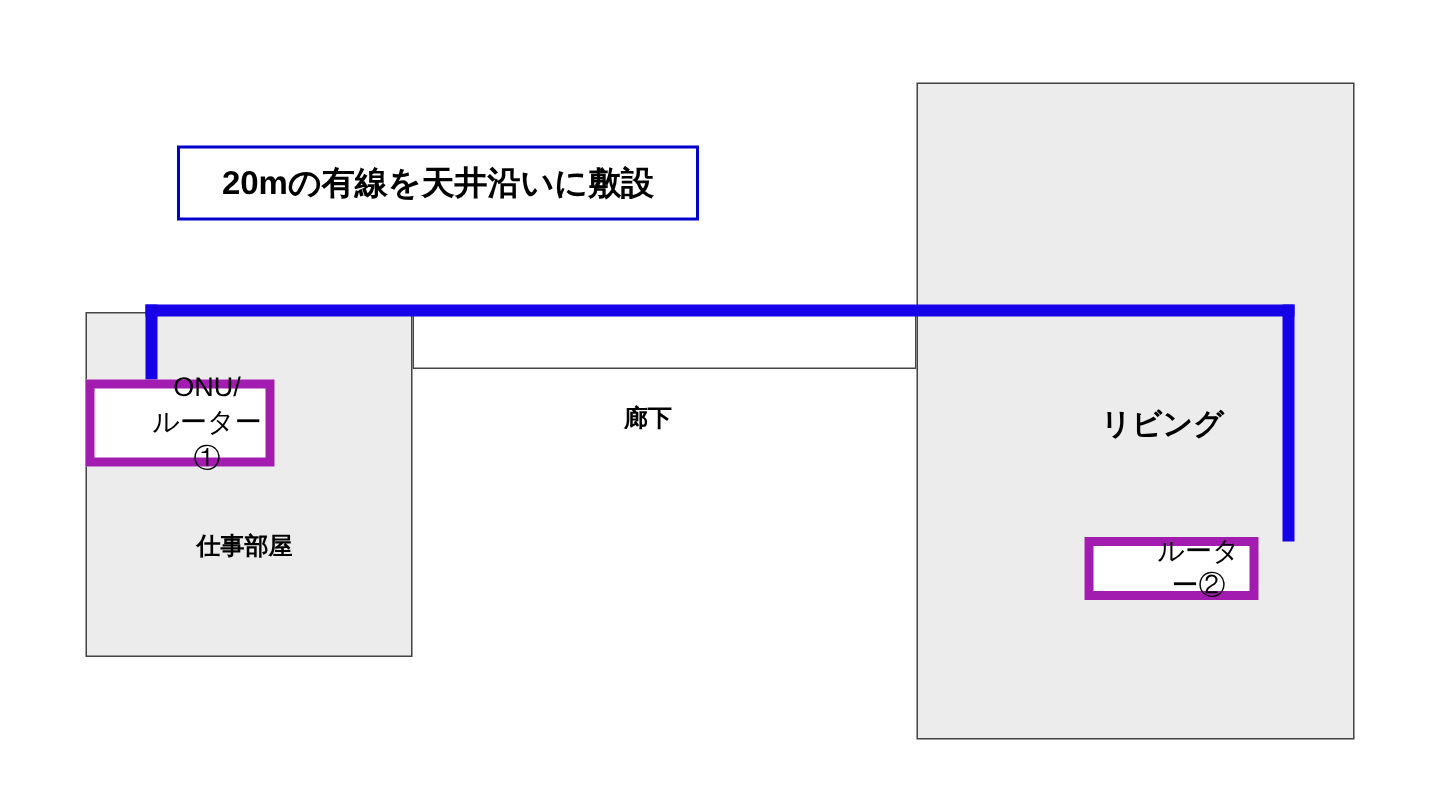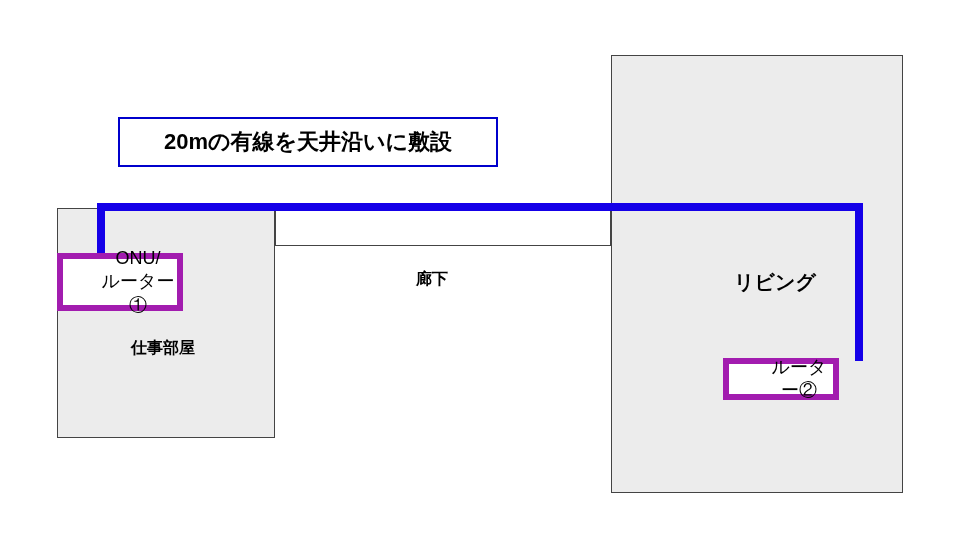--- a/index.html
+++ b/index.html
@@ -61,36 +61,36 @@
 </style>
 </head>
 <body>
 
 <div class="room" style="left:611px; top:55px; width:292px; height:438px;"></div>
 
 <div class="room" style="left:57px; top:208px; width:218px; height:230px;"></div>
 
 <div class="hallway" style="left:275px; top:208px; width:336px; height:38px;"></div>
 
-<div class="title-box" style="left:118px; top:117px; width:380px; height:50px;">
+<div class="title-box" style="left:118px; top:97px; width:348px; height:50px;">
   <span>20mの有線を天井沿いに敷設</span>
 </div>
 
 <div class="cable" style="left:97px; top:203px; width:8px; height:56px;"></div>
 
 <div class="cable" style="left:97px; top:203px; width:766px; height:8px;"></div>
 
 <div class="cable" style="left:855px; top:203px; width:8px; height:158px;"></div>
 
 <div class="device-box" style="left:57px; top:253px; width:126px; height:58px; white-space:pre-line;">
   <span>ONU/
 ルーター①</span>
 </div>
 
 <div class="device-box" style="left:723px; top:358px; width:116px; height:42px;">
   <span>ルーター②</span>
 </div>
 
-<div class="label" style="left:103px; top:338px; width:120px;">仕事部屋</div>
+<div class="label" style="left:103px; top:354px; width:120px;">仕事部屋</div>
 
 <div class="label" style="left:392px; top:269px; width:80px;">廊下</div>
 
 <div class="label" style="left:715px; top:269px; width:120px; font-size:20px;">リビング</div>
 
 </body></html>

